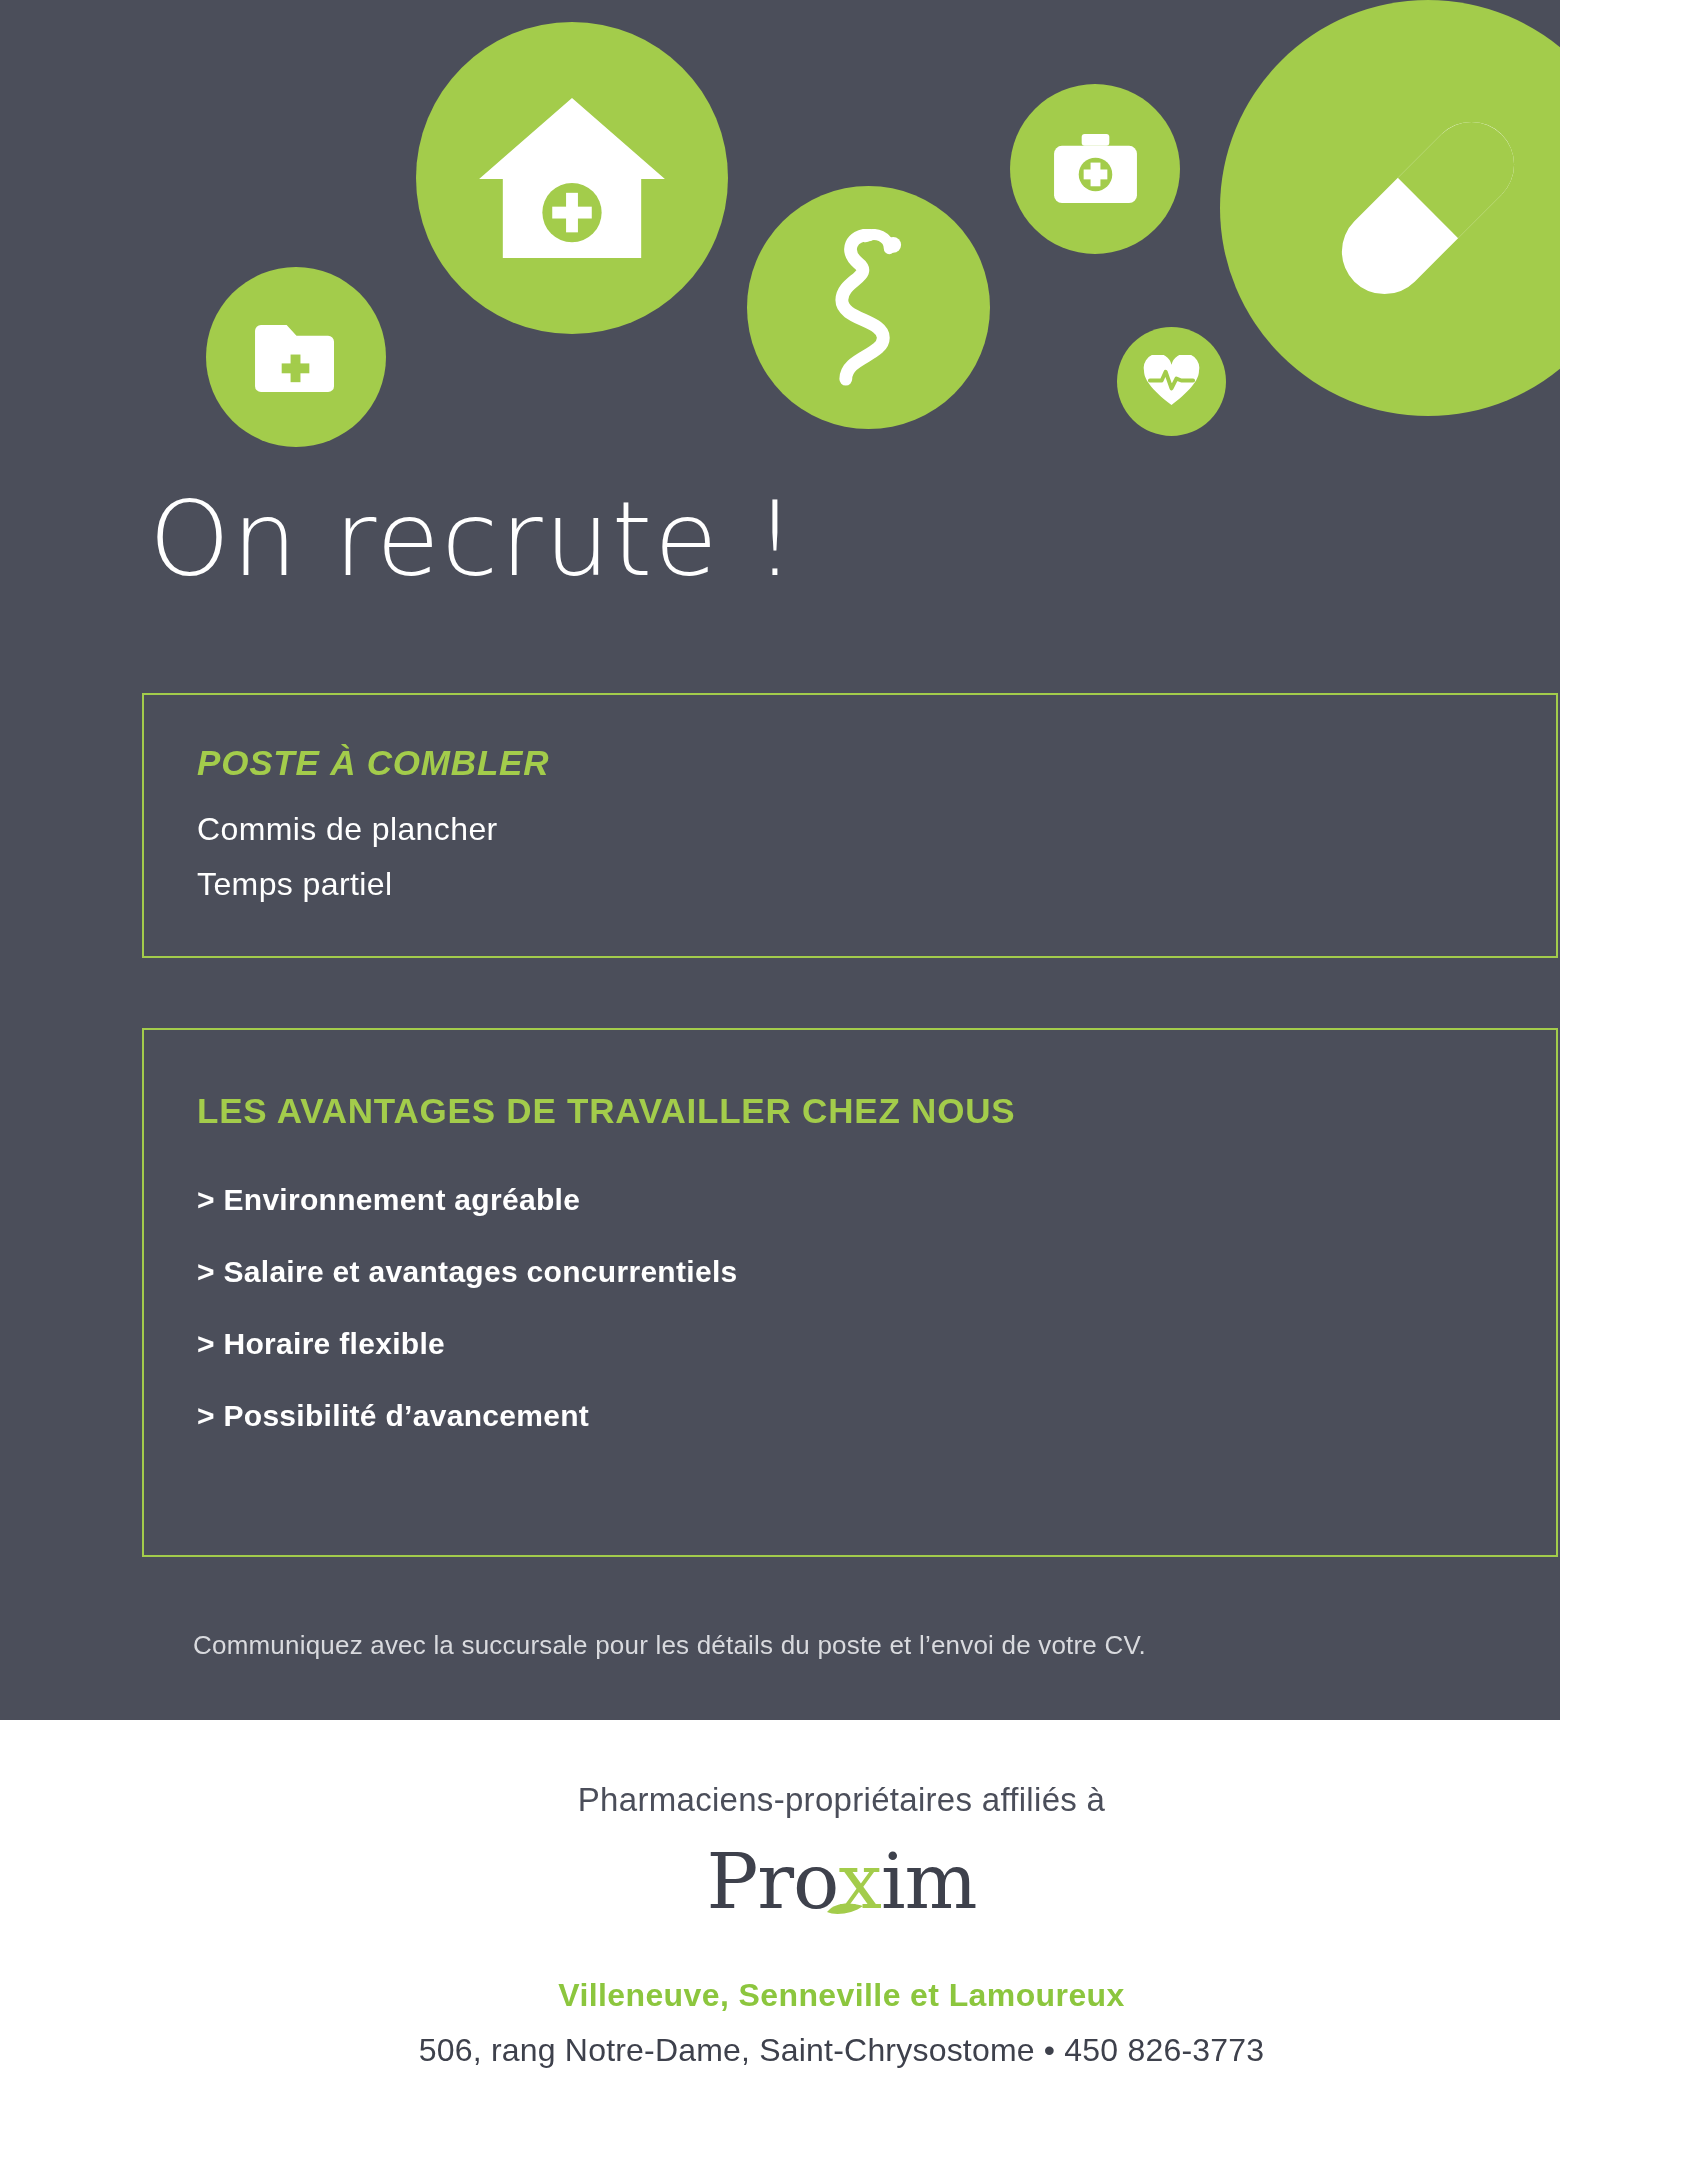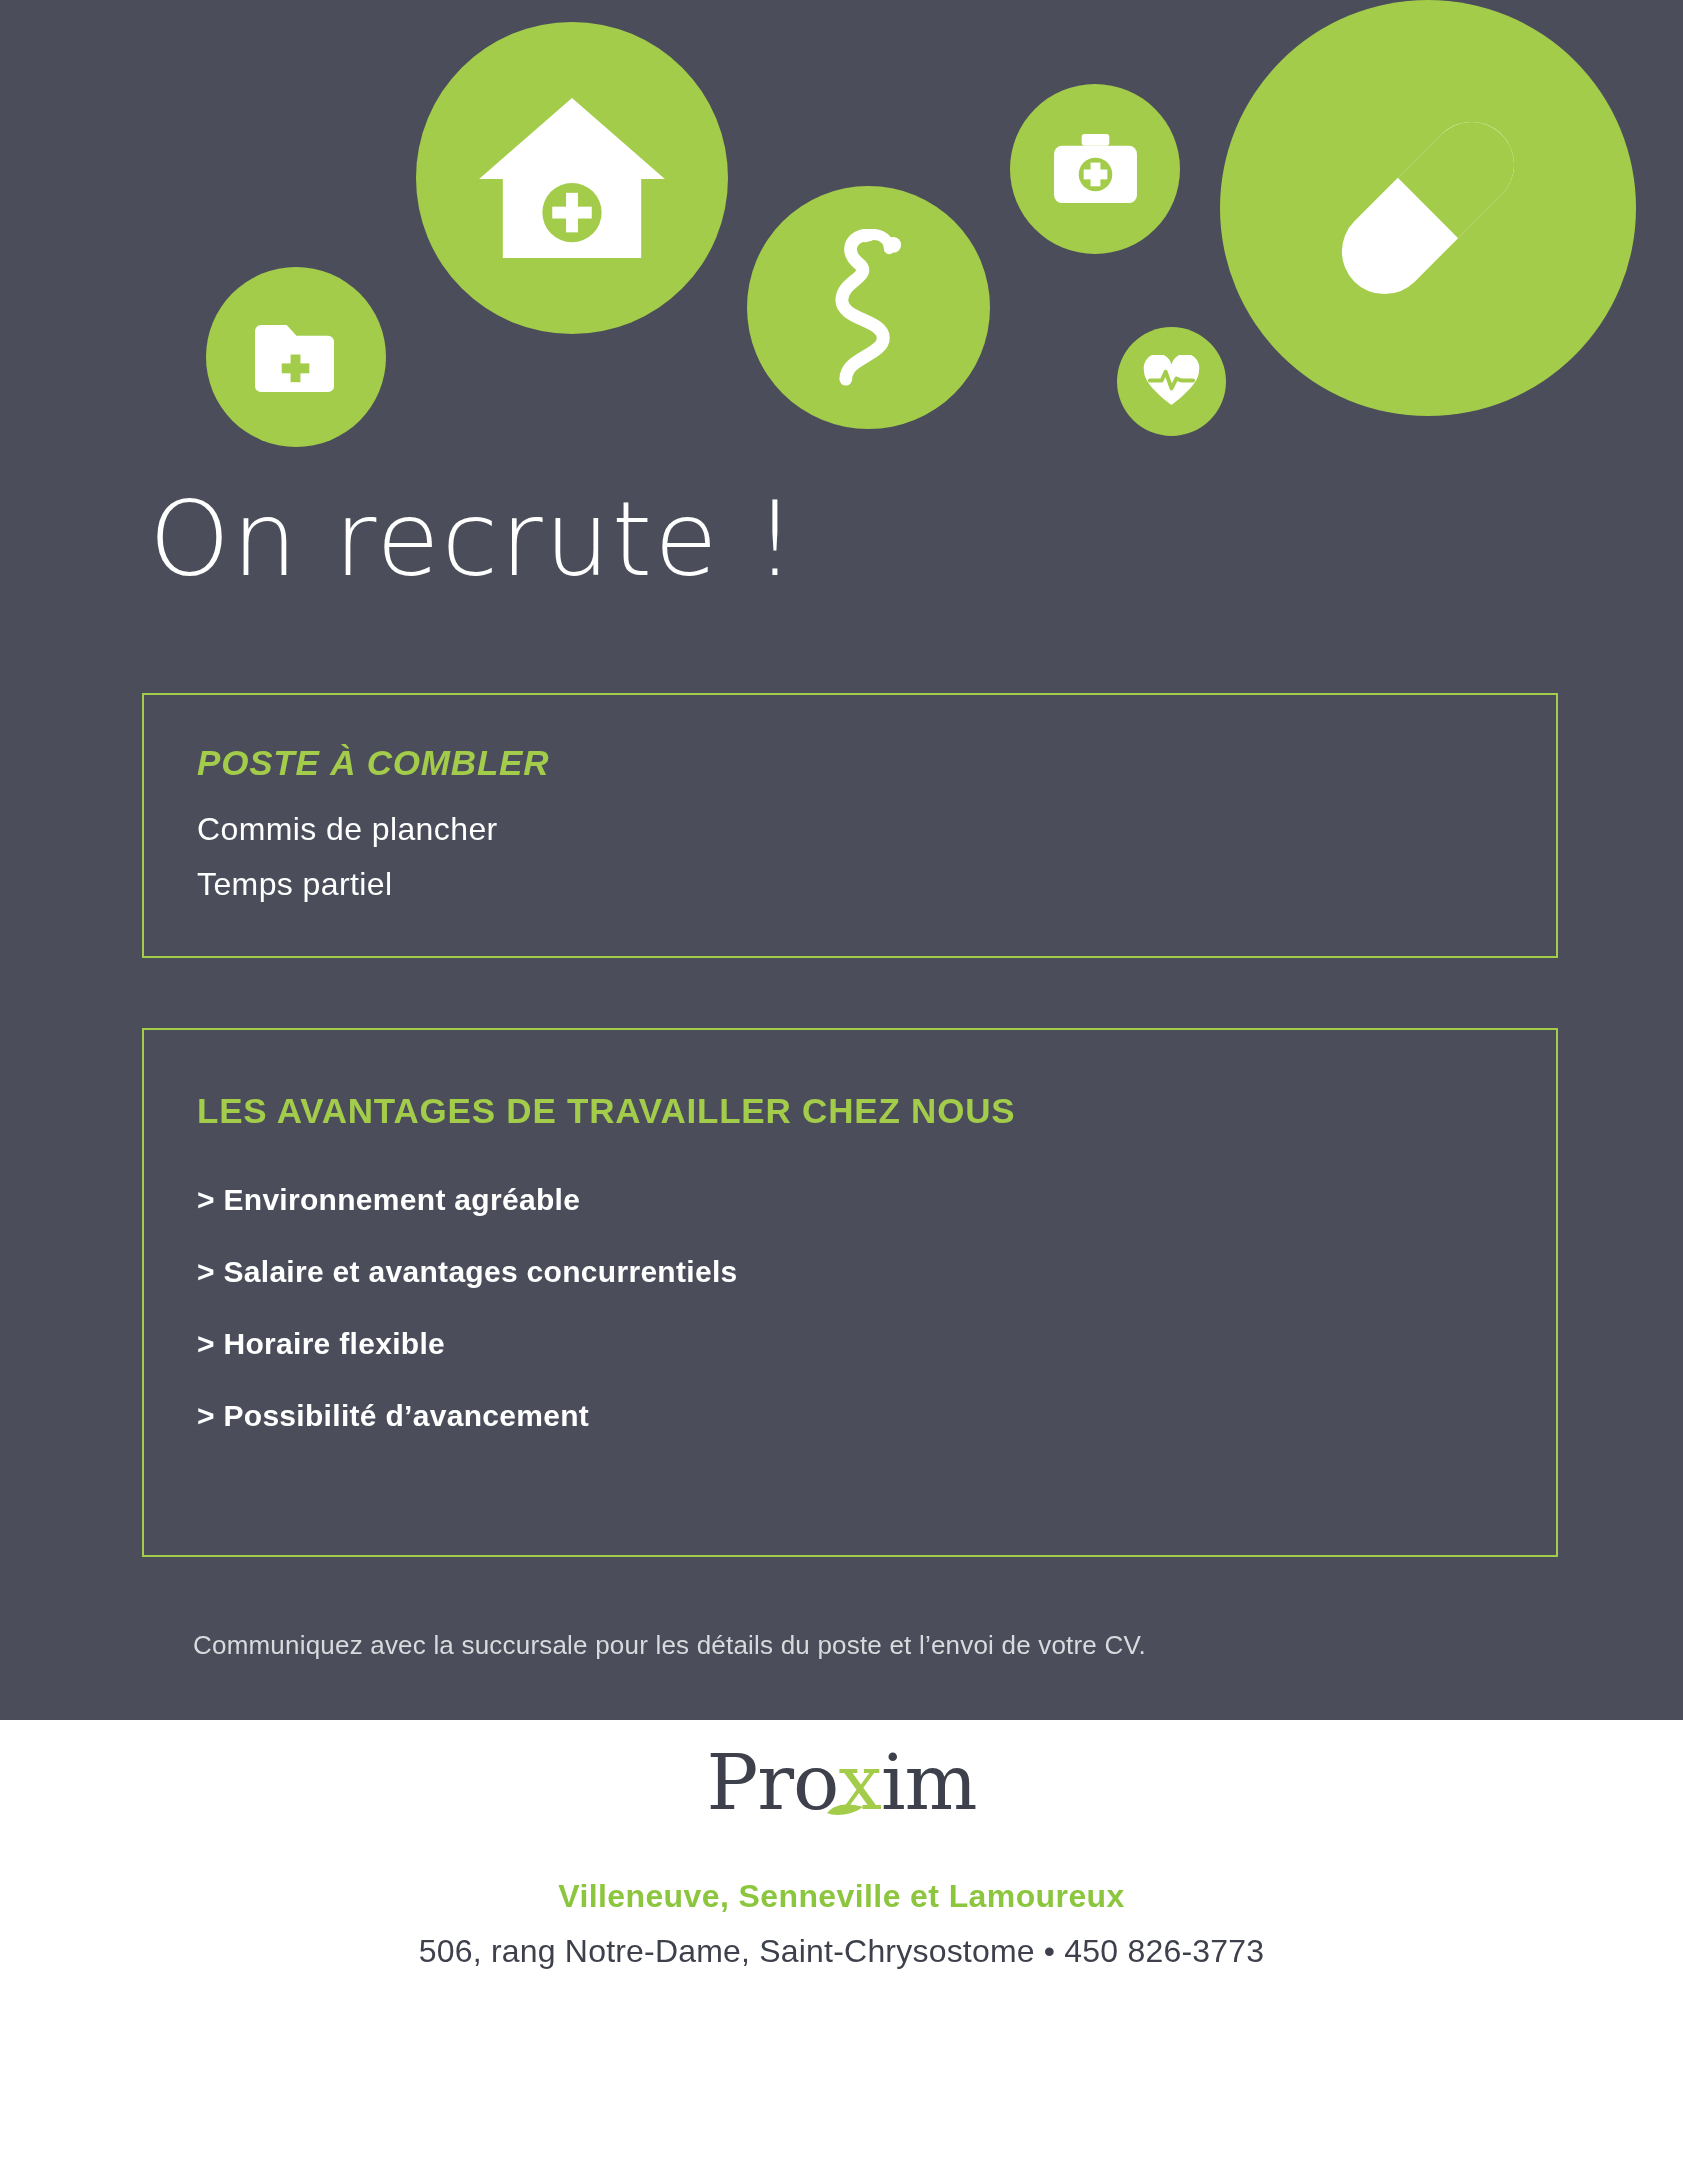--- a/index.html
+++ b/index.html
@@ -4,21 +4,21 @@
 <style>
   * { box-sizing: border-box; margin: 0; padding: 0; }
   html, body {
     width: 1683px;
     height: 2178px;
     background: #ffffff;
     font-family: "Liberation Sans", sans-serif;
   }
   .poster {
     position: relative;
-    width: 1683px;
+    width: 1560px;
     height: 2178px;
     overflow: hidden;
     background: #ffffff;
   }
   .dark-panel {
     position: absolute;
     left: 0; top: 0;
     width: 1683px;
     height: 1720px;
     background: #4b4e5a;
@@ -236,20 +236,21 @@
       <li>&gt; Environnement agréable</li>
       <li>&gt; Salaire et avantages concurrentiels</li>
       <li>&gt; Horaire flexible</li>
       <li>&gt; Possibilité d’avancement</li>
     </ul>
   </div>
 
   <div class="contact-note">Communiquez avec la succursale pour les détails du poste et l’envoi de votre CV.</div>
 
   <div class="footer">
+    <div class="affil">Pharmaciens-propriétaires affiliés à</div>
 
     <div class="logo-wrap">
       <div class="logo">
         <span>Pro</span><span class="x-green">x</span><span>im</span>
         <svg class="leaf" viewBox="0 0 40 16">
           <path d="M2 12 C 10 2 26 2 38 6 C 28 14 10 16 2 12 Z" fill="#a3cc4b"></path>
         </svg>
       </div>
     </div>
 

